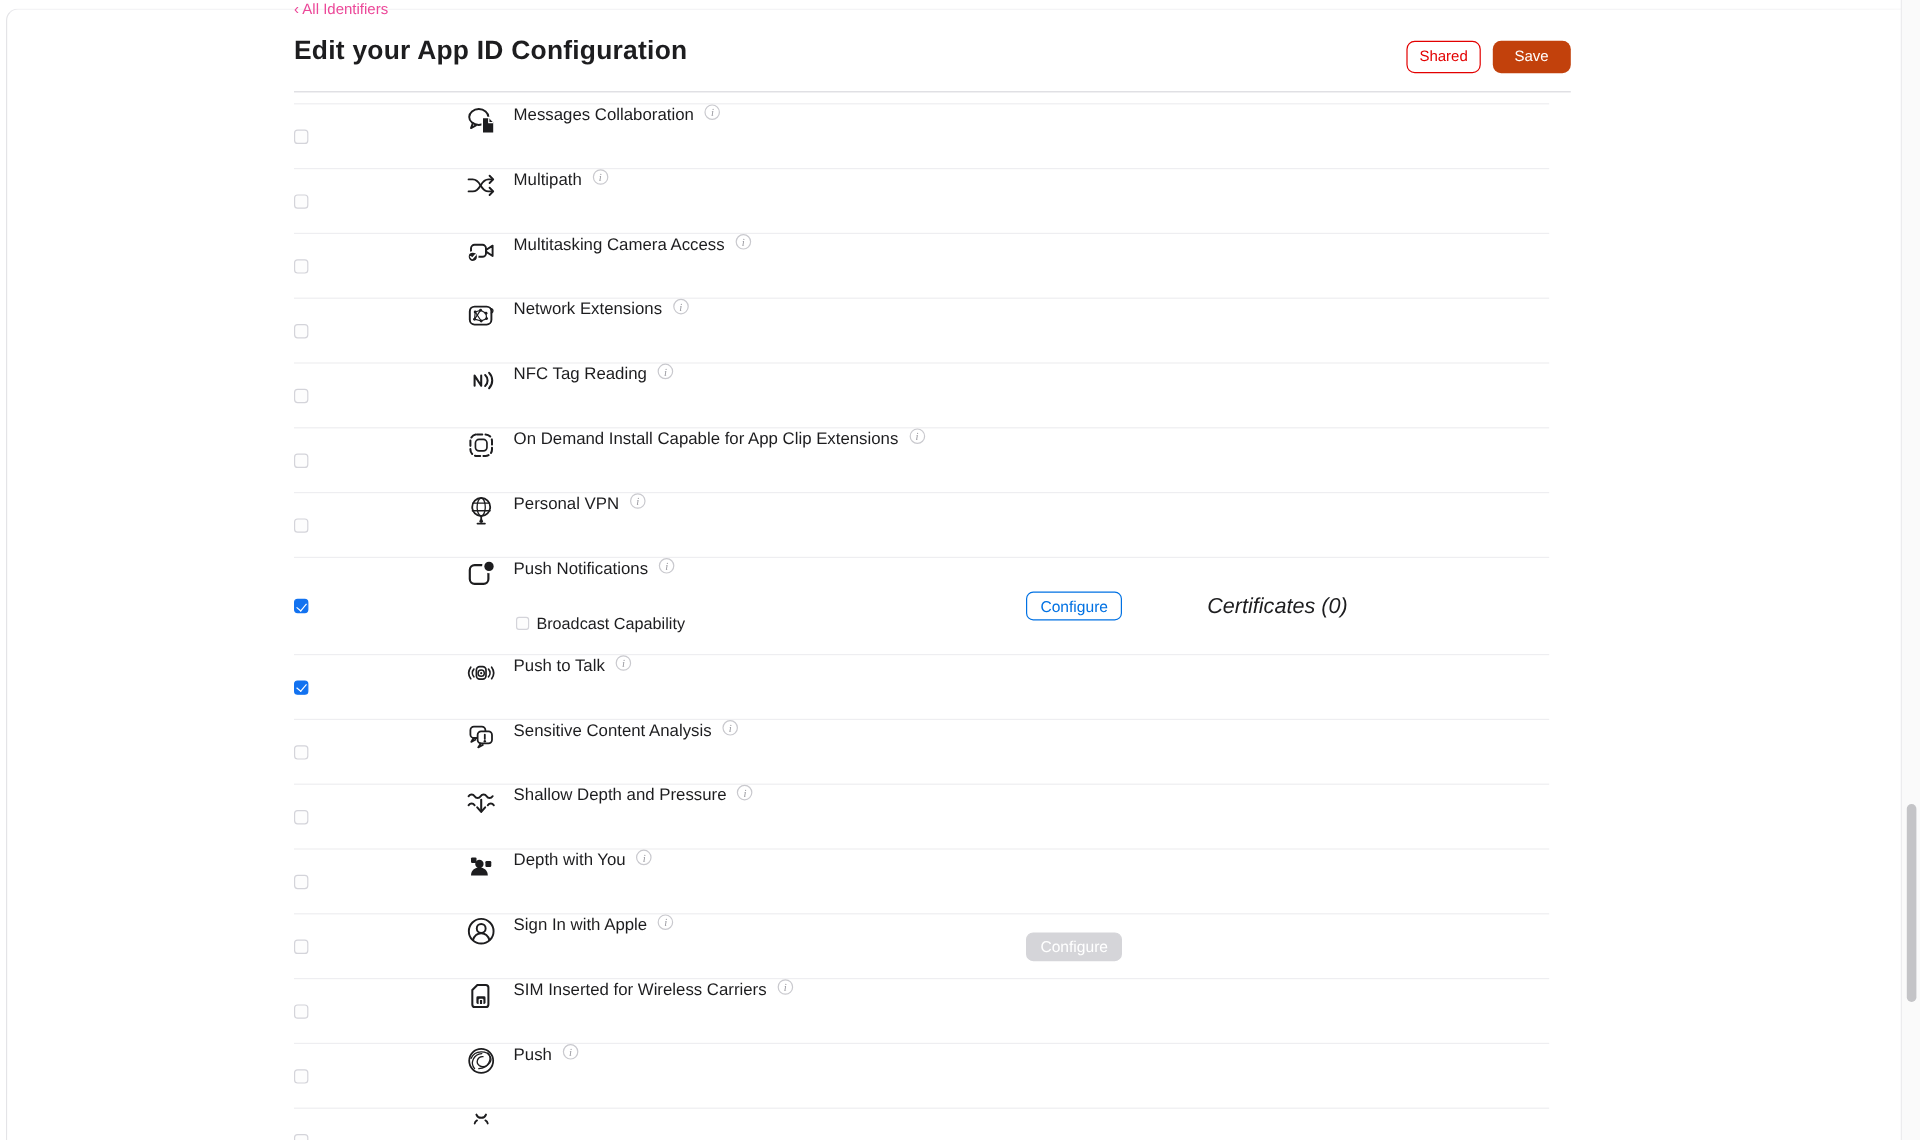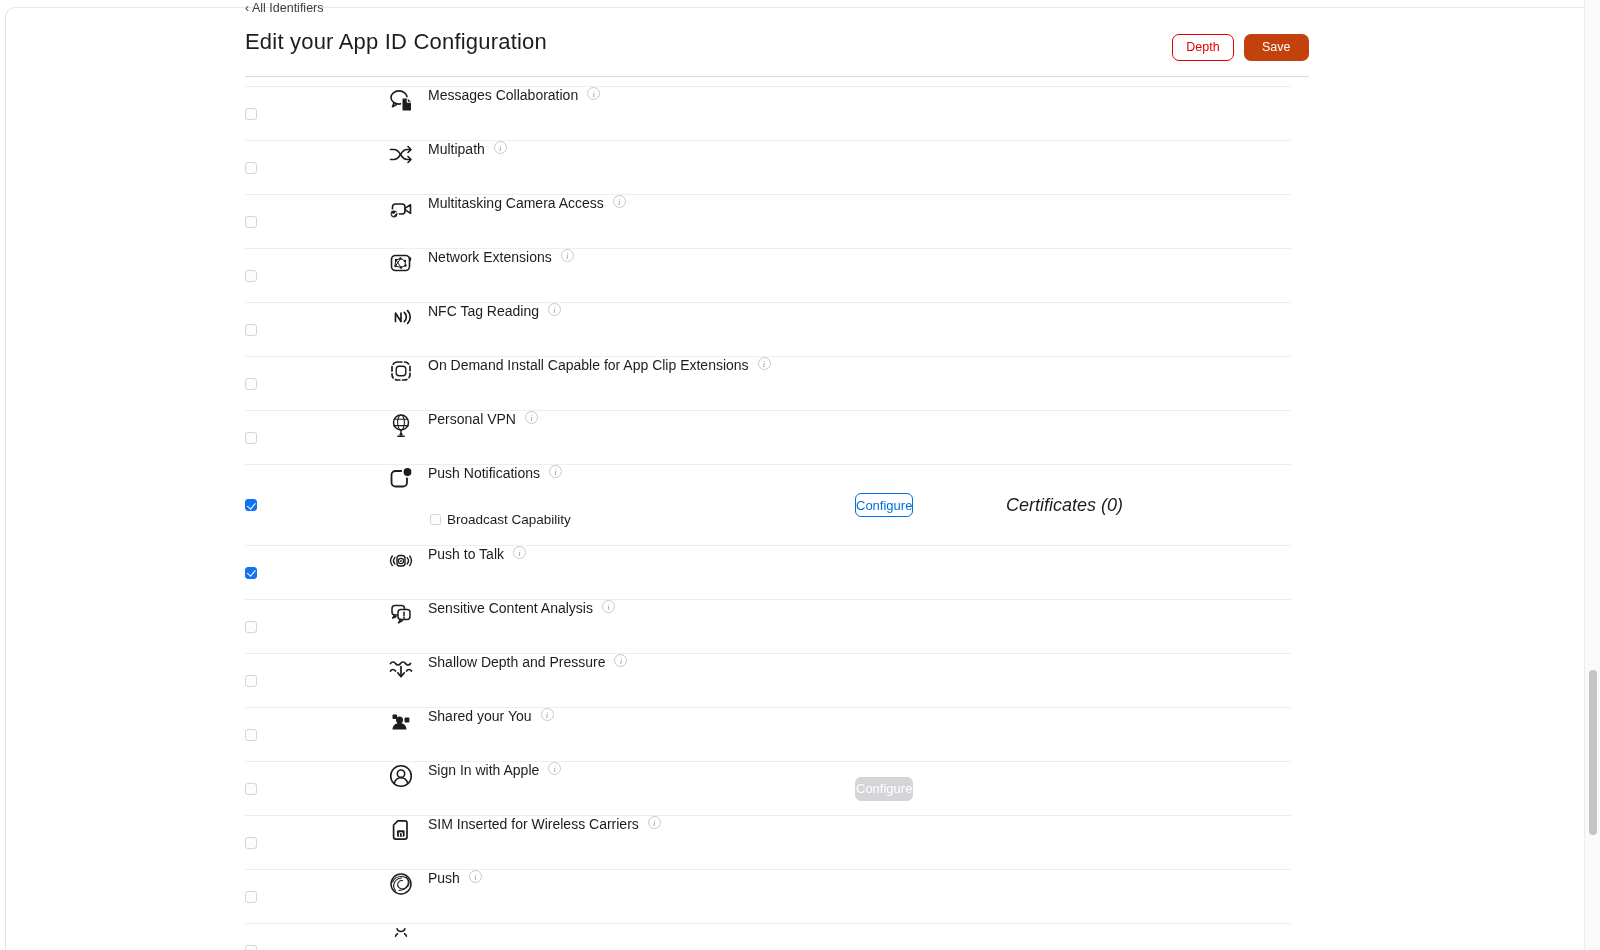--- a/index.html
+++ b/index.html
@@ -6,25 +6,25 @@
   body{
     width:1600px;height:950px;overflow:hidden;background:#fff;
     font-family:"Liberation Sans", sans-serif;color:#1d1d1f;position:relative;
   }
   .panel-border{
     position:absolute;left:5px;top:7px;width:1600px;height:1000px;
     border-left:1px solid #e4e4e7;border-top:1px solid #e9e9ec;
     border-top-left-radius:10px;pointer-events:none;
   }
   .breadcrumb{
-    position:absolute;left:245px;top:1px;font-size:12.5px;color:#404040;
+    position:absolute;left:245px;top:1px;font-size:12.5px;color:#ec4899;
     text-decoration:none;cursor:pointer;
   }
   .page-title{
-    position:absolute;left:245px;top:29px;font-size:22px;font-weight:400;
+    position:absolute;left:245px;top:29px;font-size:22px;font-weight:700;
     letter-spacing:.2px;margin:0;
   }
   .header-actions{position:absolute;left:1172px;top:34px;display:flex;gap:10px;}
   .btn{height:27px;border-radius:7px;font-family:inherit;font-size:12.5px;cursor:pointer;line-height:25px;}
   .btn-remove{padding:0 8px;color:#e30000;border:1px solid #e30000;background:#fff;min-width:62px;}
   .btn-save{padding:0 18px;color:#fff;border:none;background:#c2410c;min-width:64px;}
   .header-divider{position:absolute;left:245px;top:76px;width:1064px;height:1px;background:#d9d9de;}
 
   .rows{position:absolute;left:245px;top:86px;width:1046px;border-top:1px solid #eeeef1;}
   .cap-row{position:relative;height:53px;border-bottom:1px solid #eeeef1;}
@@ -49,39 +49,39 @@
     margin-left:9px;width:13px;height:13px;border:1px solid #c9c9ce;border-radius:50%;
     color:#9a9aa0;font-size:9px;line-height:12px;text-align:center;box-sizing:border-box;
     font-family:"Liberation Serif", serif;font-style:italic;cursor:pointer;flex:0 0 auto;
   }
   .sub-line{position:absolute;left:185px;top:47px;display:flex;align-items:center;height:14px;}
   .sub-cb{width:11px;height:11px;border:1px solid #d4d4da;border-radius:2.5px;background:#fdfdfd;box-sizing:border-box;cursor:pointer;flex:0 0 auto;}
   .sub-label{margin-left:6px;font-size:13.5px;white-space:nowrap;}
 
   .btn-configure{
     position:absolute;left:610px;top:50%;transform:translateY(-50%);
-    height:24px;padding:0 0;font-family:inherit;font-size:13px;color:#0071e3;
+    height:24px;padding:0 11px;font-family:inherit;font-size:13px;color:#0071e3;
     background:#fff;border:1px solid #0071e3;border-radius:6px;cursor:pointer;
   }
   .btn-configure.disabled{color:#fff;background:#d5d5d9;border-color:#d5d5d9;cursor:default;}
   .certificates{position:absolute;left:761px;top:50%;transform:translateY(-50%);font-size:18px;white-space:nowrap;font-style:italic;}
 
   .scroll-track{position:absolute;right:0;top:0;width:15px;height:950px;background:#fafafa;border-left:1px solid #ececee;}
   .scroll-thumb{position:absolute;right:3px;top:670px;width:8px;height:165px;background:#c4c4c7;border-radius:4px;cursor:pointer;}
 </style>
 </head>
 <body>
 
 <div class="panel-border"></div>
 
 <a class="breadcrumb">‹ All Identifiers</a>
 <h1 class="page-title">Edit your App ID Configuration</h1>
 
 <div class="header-actions">
-  <button class="btn btn-remove">Depth</button>
+  <button class="btn btn-remove">Shared</button>
   <button class="btn btn-save">Save</button>
 </div>
 
 <div class="header-divider"></div>
 
 <div class="rows" id="capability-rows">
     <div class="cap-row">
     <span class="cb"></span>
     <div class="main-line">
       <span class="cap-icon">
@@ -282,21 +282,21 @@
     <span class="cb"></span>
     <div class="main-line">
       <span class="cap-icon">
           <svg viewBox="0 0 28 28" fill="#1d1d1f" stroke="none">
             <rect x="5.5" y="6.5" width="4.6" height="4.6" rx="1"></rect>
             <rect x="17.5" y="9.5" width="4.9" height="4.9" rx="1"></rect>
             <circle cx="12.5" cy="12" r="3.5"></circle>
             <path d="M5.5 21.6 c0 -4.3 3.1 -6.7 7 -6.7 c3.9 0 7 2.4 7 6.7 z"></path>
           </svg>
         </span>
-      <span class="cap-label">Shared your You</span>
+      <span class="cap-label">Depth with You</span>
       <span class="info">i</span>
     </div>
 
   </div>
     <div class="cap-row">
     <span class="cb"></span>
     <div class="main-line">
       <span class="cap-icon">
           <svg viewBox="0 0 28 28" fill="none" stroke="#1d1d1f" stroke-width="1.6" stroke-linecap="round">
             <circle cx="14" cy="14" r="10.3"></circle>

